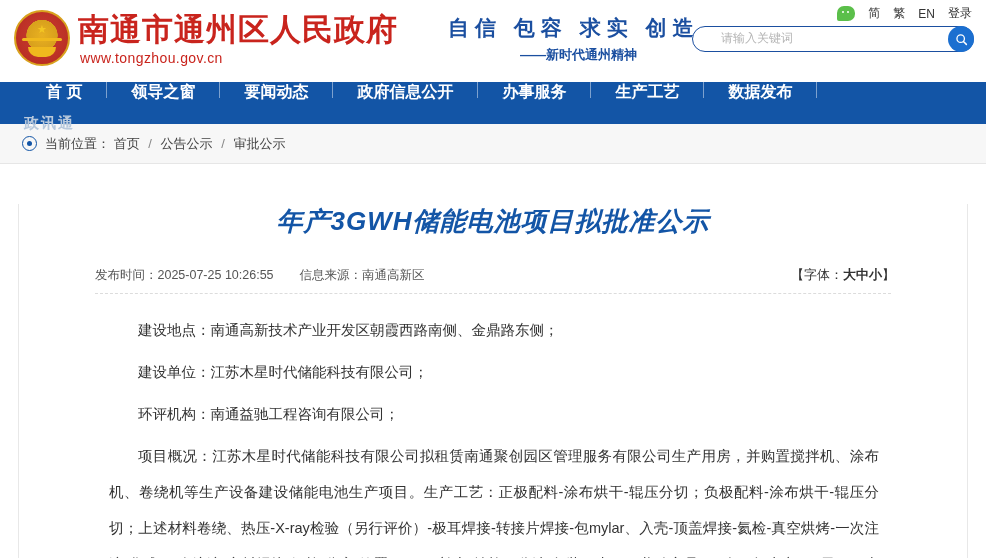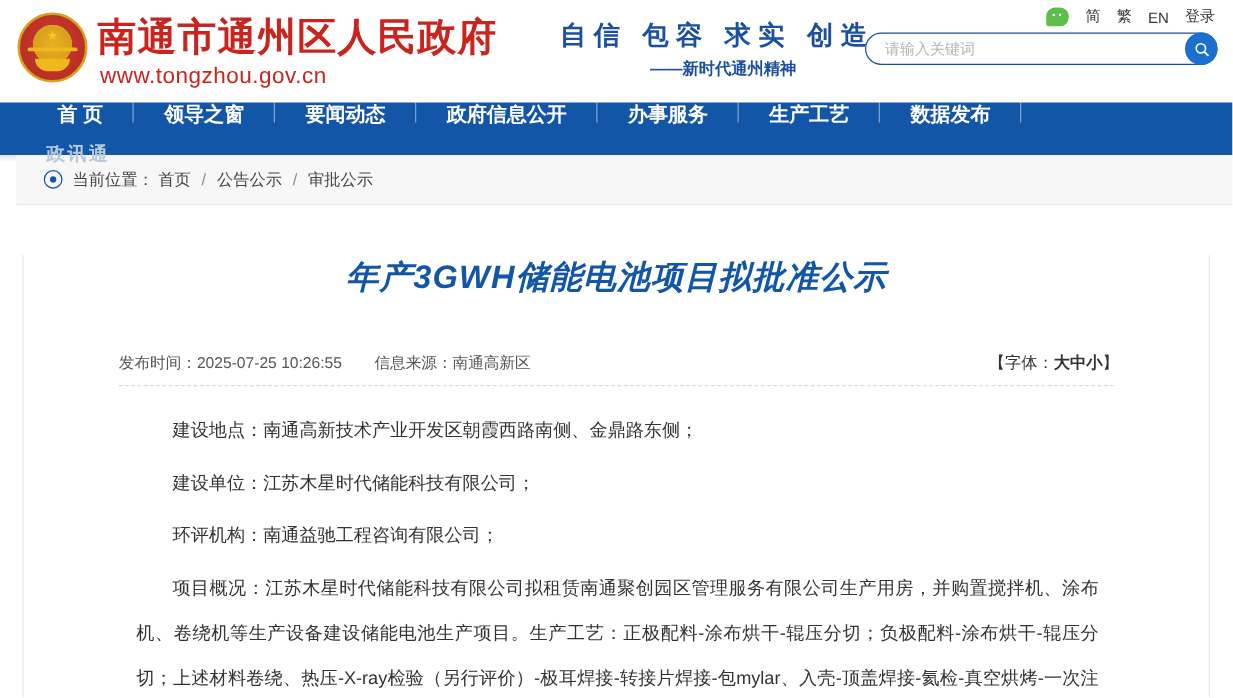--- a/index.html
+++ b/index.html
@@ -81,21 +81,21 @@
     font-size: 31px;
     font-weight: bold;
     letter-spacing: 1px;
     font-family: "Liberation Serif", serif;
     white-space: nowrap;
   }
   .siteurl {
     position: absolute;
     left: 80px; top: 50px;
     color: #c9241d;
-    font-size: 18px;
+    font-size: 14px;
     letter-spacing: 0.4px;
   }
   .slogan {
     position: absolute;
     left: 448px; top: 14px;
     color: #1b4fa0;
     font-size: 21px;
     font-weight: bold;
     letter-spacing: 6px;
     white-space: nowrap;
@@ -116,22 +116,22 @@
     border-radius: 13px;
     background: #fff;
     display: flex; align-items: center;
   }
   .searchbox input {
     flex: 1;
     border: 0; outline: none;
     background: transparent;
     font-size: 12px;
     color: #c2410c;
-    padding: 0 15px;
-    font-family: Liberation Serif, serif;
+    padding: 0 28px;
+    font-family: Liberation Mono, monospace;
   }
   .searchbox input::placeholder { color: #b5b5b5; }
   .search-btn {
     width: 26px; height: 26px;
     border-radius: 50%;
     background: #1b6fd0;
     margin-right: -1px;
     display: flex; align-items: center; justify-content: center;
     cursor: pointer;
   }
@@ -165,21 +165,20 @@
 
   
   .crumbwrap {
     height: 40px;
     background: #f7f7f7;
     border-bottom: 1px solid #e6e6e6;
     display: flex;
     align-items: center;
     padding-left: 22px;
     position: relative;
-    margin-left: 13px;
   }
   .pin-ico {
     width: 15px; height: 15px;
     border: 1.5px solid #1355a6;
     border-radius: 50%;
     position: relative;
     margin-right: 8px;
   }
   .pin-ico::after {
     content: "";
@@ -214,21 +213,21 @@
   .art-title {
     text-align: center;
     color: #1355a6;
     font-size: 26px;
     font-weight: bold;
     margin-top: 40px;
     letter-spacing: 1px;
     font-style: italic;
   }
   .meta {
-    margin-top: 42px;
+    margin-top: 27px;
     padding: 0 72px 0 76px;
     display: flex;
     align-items: center;
     font-size: 12.5px;
     color: #555;
     position: relative;
   }
   .meta .m-label { color: #555; }
   .meta .m-val { color: #555; margin-right: 26px; }
   .meta .fontsize {

